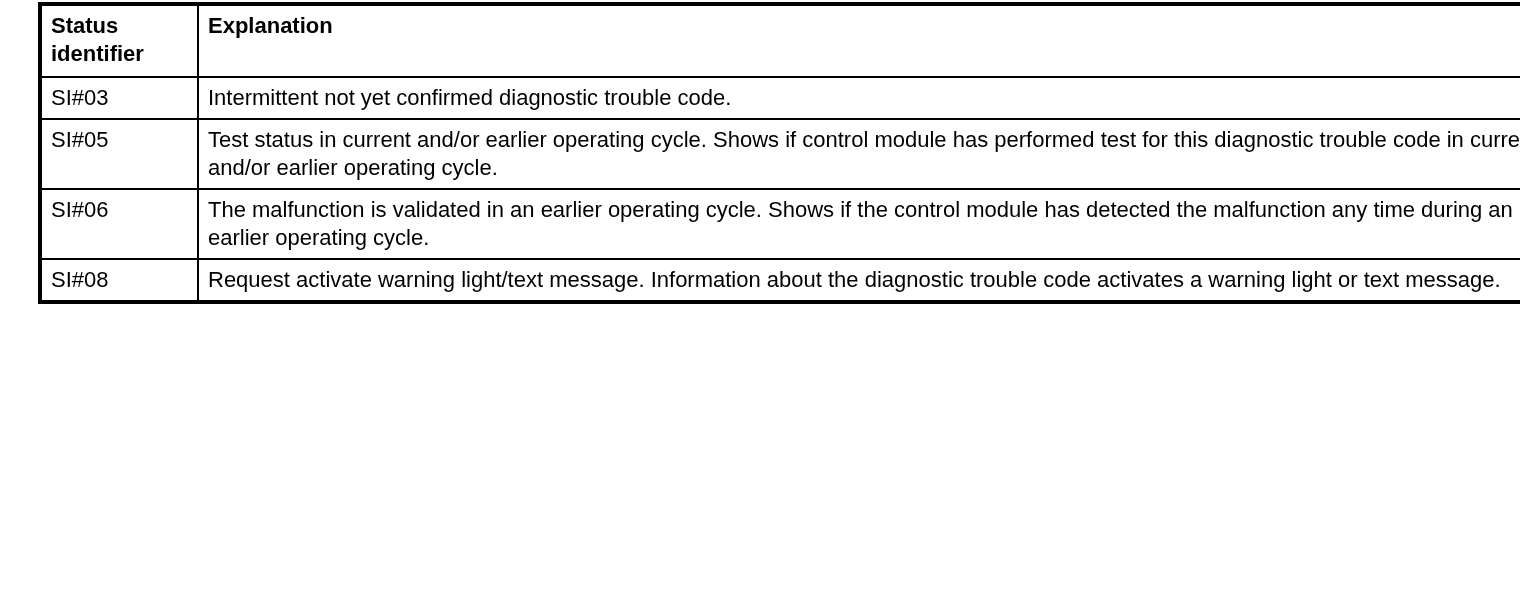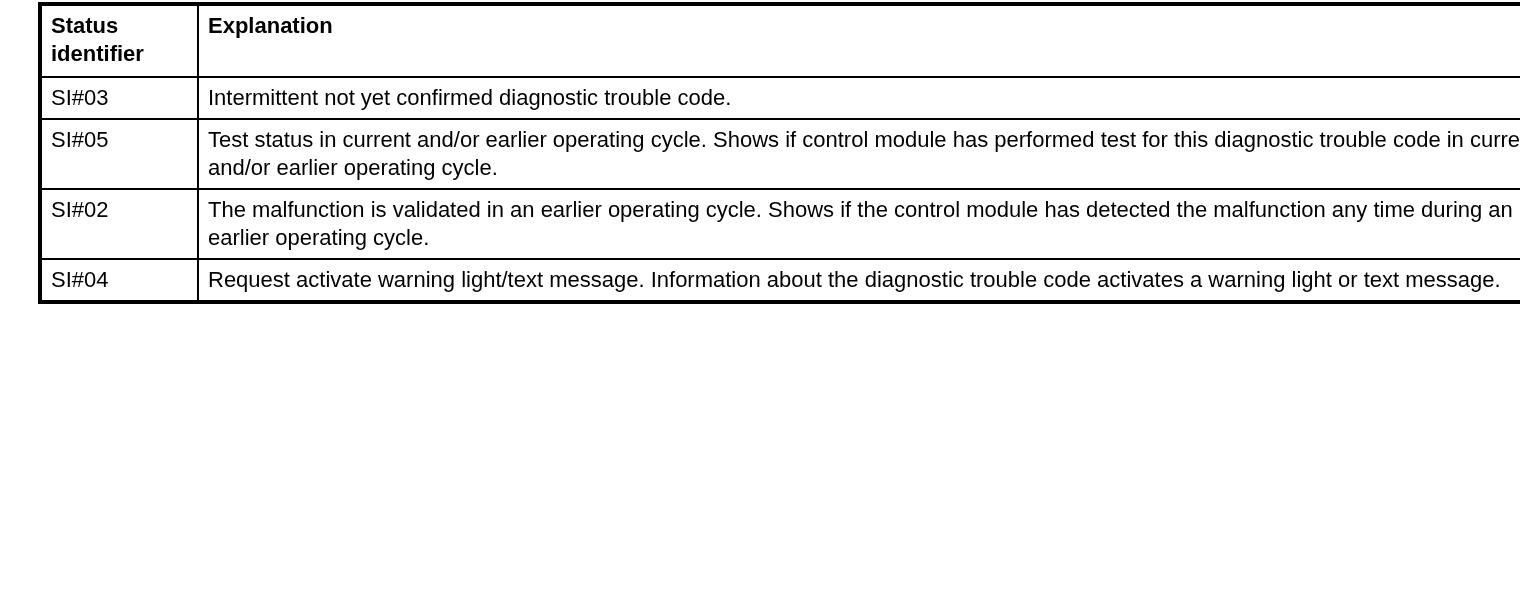--- a/index.html
+++ b/index.html
@@ -65,22 +65,22 @@
     <tbody>
       <tr>
         <td class="id-cell">SI#03</td>
         <td>Intermittent not yet confirmed diagnostic trouble code.</td>
       </tr>
       <tr>
         <td class="id-cell">SI#05</td>
         <td>Test status in current and/or earlier operating cycle. Shows if control module has performed test for this diagnostic trouble code in current and/or earlier operating cycle.</td>
       </tr>
       <tr>
-        <td class="id-cell">SI#02</td>
+        <td class="id-cell">SI#06</td>
         <td>The malfunction is validated in an earlier operating cycle. Shows if the control module has detected the malfunction any time during an earlier operating cycle.</td>
       </tr>
       <tr>
-        <td class="id-cell">SI#04</td>
+        <td class="id-cell">SI#08</td>
         <td>Request activate warning light/text message. Information about the diagnostic trouble code activates a warning light or text message.</td>
       </tr>
     </tbody>
   </table>
 </div>
 
 </body></html>

